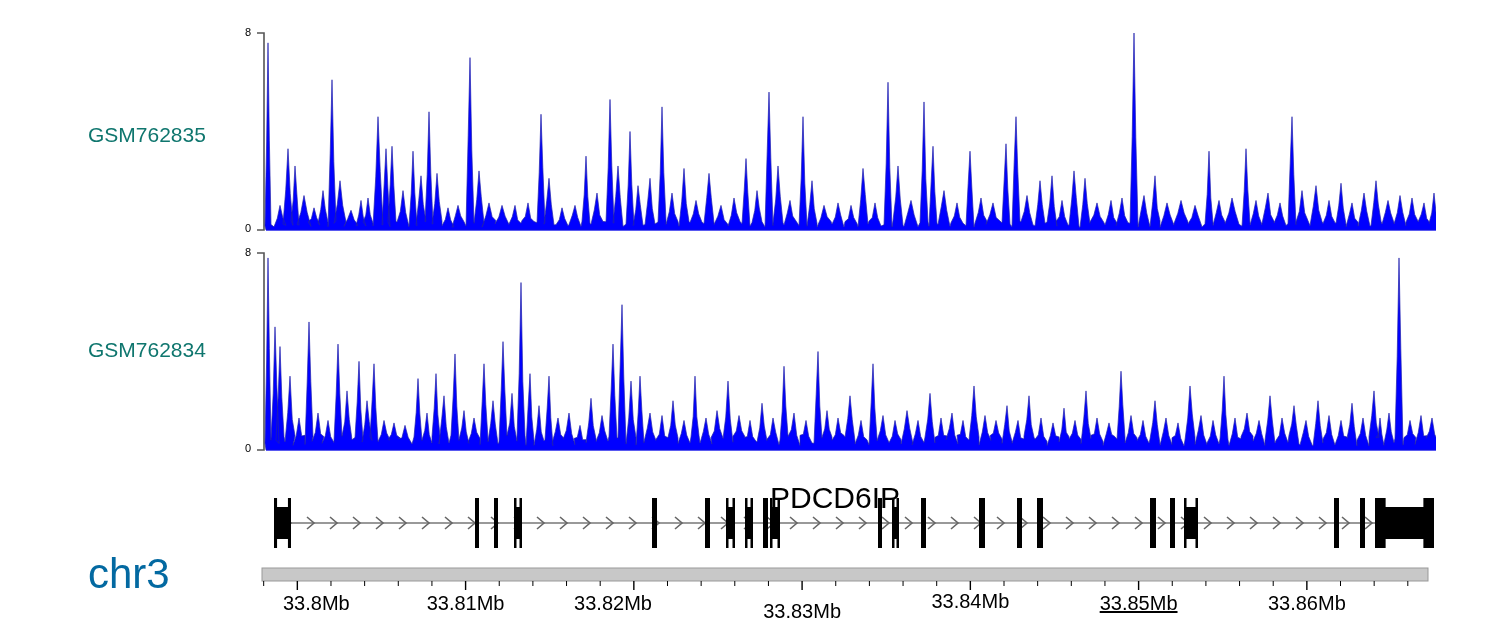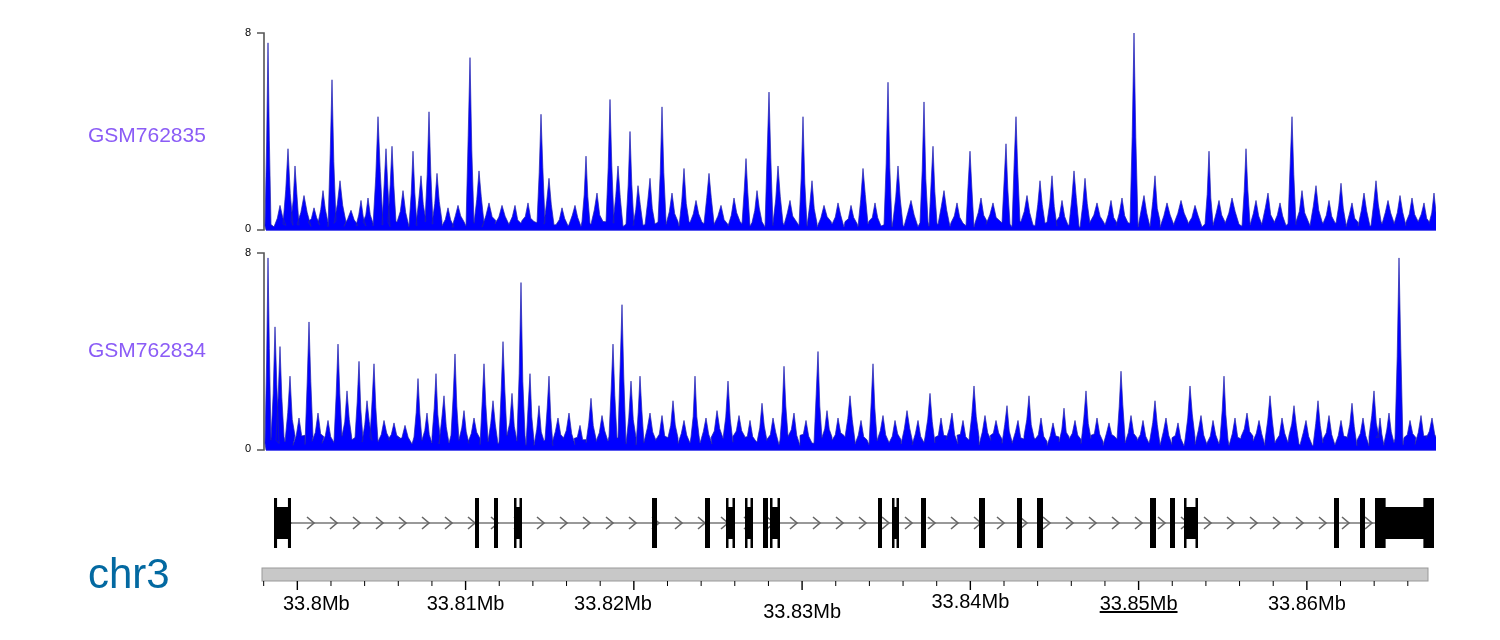--- a/index.html
+++ b/index.html
@@ -13,21 +13,21 @@
   #root {
     position: relative;
     width: 1500px;
     height: 640px;
     background: #ffffff;
     overflow: hidden;
   }
   .track-label {
     position: absolute;
     font-size: 21px;
-    color: #8b5cf6;
+    color: #0f766e;
     white-space: nowrap;
     text-align: left;
   }
   #label-gsm1 { left: 88px; top: 123px; }
   #label-gsm2 { left: 88px; top: 338px; text-align: right; }
   #chrom-label {
     position: absolute;
     left: 88px;
     top: 550px;
     font-size: 42px;
@@ -99,20 +99,21 @@
         <path d="M 10.00 205.00 L 9.00 198.22 L 10.65 114.98 L 12.00 12.93 L 13.35 103.29 L 15.00 195.29 L 15.00 193.88 L 17.20 148.44 L 19.00 81.88 L 20.80 139.60 L 23.00 198.44 L 20.00 195.14 L 22.20 151.07 L 24.00 101.57 L 25.80 152.15 L 28.00 191.54 L 29.00 196.93 L 31.75 167.64 L 34.00 131.13 L 36.25 174.40 L 39.00 190.71 L 37.00 200.44 L 40.30 190.31 L 43.00 172.99 L 45.70 190.92 L 49.00 190.32 L 49.00 199.52 L 51.20 137.07 L 53.00 76.95 L 54.80 136.40 L 57.00 191.74 L 56.00 196.49 L 59.30 187.56 L 62.00 168.06 L 64.70 188.89 L 68.00 191.71 L 66.00 198.34 L 69.30 190.82 L 72.00 175.45 L 74.70 191.76 L 78.00 197.41 L 78.00 195.94 L 80.20 149.01 L 82.00 99.11 L 83.80 148.35 L 86.00 191.45 L 86.00 191.06 L 88.75 176.99 L 91.00 145.90 L 93.25 174.48 L 96.00 194.82 L 99.00 192.45 L 101.20 156.96 L 103.00 116.35 L 104.80 164.20 L 107.00 194.24 L 106.00 197.14 L 108.75 179.77 L 111.00 155.75 L 113.25 176.68 L 116.00 195.52 L 114.00 191.96 L 116.20 154.37 L 118.00 118.81 L 119.80 162.58 L 122.00 196.50 L 122.00 196.72 L 125.30 189.42 L 128.00 175.45 L 130.70 188.04 L 134.00 194.97 L 132.00 194.61 L 135.30 189.60 L 138.00 177.91 L 140.70 190.23 L 144.00 192.92 L 142.00 193.35 L 145.85 193.08 L 149.00 180.38 L 152.15 192.23 L 156.00 199.00 L 158.00 192.10 L 160.20 167.47 L 162.00 133.59 L 163.80 168.05 L 166.00 195.74 L 166.00 194.88 L 168.75 185.52 L 171.00 168.06 L 173.25 189.55 L 176.00 198.13 L 176.00 191.62 L 178.20 163.41 L 180.00 128.66 L 181.80 169.19 L 184.00 191.23 L 183.00 199.04 L 185.75 173.83 L 188.00 150.82 L 190.25 181.81 L 193.00 198.14 L 195.00 190.21 L 197.20 150.98 L 199.00 108.96 L 200.80 161.14 L 203.00 195.54 L 203.00 194.61 L 205.75 182.98 L 208.00 165.60 L 210.25 186.87 L 213.00 198.43 L 212.00 197.27 L 215.30 188.47 L 218.00 172.99 L 220.70 187.26 L 224.00 193.53 L 224.00 199.82 L 226.20 156.66 L 228.00 118.81 L 229.80 159.49 L 232.00 194.13 L 232.00 196.80 L 234.75 178.22 L 237.00 155.75 L 239.25 179.01 L 242.00 198.74 L 243.00 197.13 L 245.20 145.50 L 247.00 96.65 L 248.80 144.20 L 251.00 191.04 L 251.00 190.20 L 253.75 177.96 L 256.00 148.36 L 258.25 181.17 L 261.00 196.25 L 261.00 192.00 L 263.20 128.29 L 265.00 37.55 L 266.80 136.21 L 269.00 190.18 L 270.00 200.46 L 272.20 160.19 L 274.00 128.66 L 275.80 172.12 L 278.00 195.87 L 278.00 200.49 L 280.75 184.31 L 283.00 160.68 L 285.25 186.96 L 288.00 195.89 L 289.00 194.48 L 291.20 163.00 L 293.00 131.13 L 294.80 172.72 L 297.00 200.75 L 296.00 198.25 L 299.30 186.65 L 302.00 172.99 L 304.70 189.40 L 308.00 193.62 L 307.00 194.24 L 310.30 185.43 L 313.00 168.06 L 315.70 188.76 L 319.00 199.65 L 318.00 193.51 L 321.30 192.26 L 324.00 180.38 L 326.70 194.74 L 330.00 194.66 L 330.00 197.72 L 332.75 177.94 L 335.00 153.29 L 337.25 180.66 L 340.00 193.72 L 340.00 196.41 L 343.30 187.82 L 346.00 170.53 L 348.70 185.75 L 352.00 196.24 L 353.00 191.25 L 355.20 144.02 L 357.00 99.11 L 358.80 150.54 L 361.00 192.88 L 362.00 193.03 L 364.20 119.11 L 366.00 59.71 L 367.80 132.99 L 370.00 197.87 L 370.00 199.10 L 372.75 172.94 L 375.00 136.05 L 377.25 174.61 L 380.00 192.49 L 380.00 200.13 L 382.20 167.44 L 384.00 131.13 L 385.80 164.67 L 388.00 197.98 L 388.00 196.90 L 391.30 183.13 L 394.00 168.06 L 396.70 186.89 L 400.00 195.46 L 400.00 194.45 L 403.30 189.15 L 406.00 170.53 L 408.70 191.03 L 412.00 192.68 L 412.00 192.44 L 414.75 180.22 L 417.00 155.75 L 419.25 179.99 L 422.00 192.95 L 422.00 198.58 L 425.30 188.52 L 428.00 175.45 L 430.70 190.11 L 434.00 198.12 L 435.00 191.91 L 437.20 171.34 L 439.00 131.13 L 440.80 171.70 L 443.00 190.58 L 444.00 198.15 L 447.30 186.69 L 450.00 172.99 L 452.70 189.16 L 456.00 199.14 L 455.00 192.64 L 458.30 186.02 L 461.00 165.60 L 463.70 183.50 L 467.00 193.21 L 467.00 193.73 L 469.75 172.06 L 472.00 136.05 L 474.25 173.94 L 477.00 197.36 L 477.00 191.33 L 480.30 186.03 L 483.00 170.53 L 485.70 185.75 L 489.00 191.80 L 488.00 192.57 L 491.30 191.61 L 494.00 175.45 L 496.70 191.60 L 500.00 196.37 L 501.00 197.09 L 503.75 182.81 L 506.00 158.21 L 508.25 180.99 L 511.00 195.65 L 511.00 194.18 L 514.30 189.87 L 517.00 172.99 L 519.70 187.13 L 523.00 199.77 L 524.00 195.02 L 526.20 166.12 L 528.00 121.28 L 529.80 160.99 L 532.00 190.82 L 532.00 191.47 L 535.30 184.74 L 538.00 168.06 L 540.70 190.19 L 544.00 200.41 L 544.00 190.36 L 547.30 189.28 L 550.00 175.45 L 552.70 191.27 L 556.00 198.10 L 558.00 198.32 L 560.20 149.15 L 562.00 106.50 L 563.80 161.10 L 566.00 193.26 L 566.00 192.40 L 568.75 183.87 L 571.00 165.60 L 573.25 184.25 L 576.00 192.11 L 576.00 195.27 L 579.30 189.85 L 582.00 172.99 L 584.70 187.79 L 588.00 190.44 L 589.00 192.30 L 591.75 173.56 L 594.00 150.82 L 596.25 174.59 L 599.00 195.88 L 599.00 199.01 L 602.30 190.14 L 605.00 175.45 L 607.70 191.72 L 611.00 194.84 L 613.00 199.75 L 615.20 157.39 L 617.00 118.81 L 618.80 162.96 L 621.00 193.21 L 621.00 195.86 L 624.30 185.75 L 627.00 170.53 L 629.70 189.89 L 633.00 197.47 L 633.00 197.80 L 636.30 191.24 L 639.00 175.45 L 641.70 188.96 L 645.00 194.70 L 645.00 199.15 L 648.30 183.89 L 651.00 165.60 L 653.70 183.16 L 657.00 198.54 L 656.00 199.88 L 659.30 188.94 L 662.00 175.45 L 664.70 191.41 L 668.00 197.62 L 669.00 192.13 L 671.75 174.07 L 674.00 148.36 L 676.25 176.64 L 679.00 198.03 L 679.00 192.35 L 682.30 190.53 L 685.00 172.99 L 687.70 190.31 L 691.00 190.96 L 690.00 194.82 L 693.30 183.46 L 696.00 168.06 L 698.70 190.05 L 702.00 199.12 L 701.00 190.23 L 704.30 189.30 L 707.00 175.45 L 709.70 191.74 L 713.00 195.17 L 713.00 194.74 L 715.75 170.48 L 718.00 140.97 L 720.25 171.77 L 723.00 192.04 L 723.00 200.08 L 726.30 187.11 L 729.00 170.53 L 731.70 187.79 L 735.00 195.48 L 734.00 190.76 L 737.30 188.20 L 740.00 175.45 L 742.70 187.97 L 746.00 194.05 L 746.00 198.46 L 748.75 179.45 L 751.00 160.68 L 753.25 186.11 L 756.00 196.52 L 756.00 198.32 L 759.30 187.39 L 762.00 175.45 L 764.70 192.78 L 768.00 194.01 L 768.00 191.04 L 770.75 174.82 L 773.00 150.82 L 775.25 179.75 L 778.00 192.22 L 779.00 194.37 L 782.30 189.89 L 785.00 172.99 L 787.70 191.31 L 791.00 196.43 L 791.00 200.51 L 794.30 190.80 L 797.00 177.91 L 799.70 190.85 L 803.00 191.92 L 803.00 197.09 L 805.75 185.01 L 808.00 163.14 L 810.25 187.29 L 813.00 191.76 L 813.00 194.29 L 816.30 188.29 L 819.00 175.45 L 821.70 190.09 L 825.00 194.42 L 825.00 198.68 L 827.75 174.06 L 830.00 145.90 L 832.25 178.39 L 835.00 193.66 L 835.00 190.31 L 838.30 188.92 L 841.00 172.99 L 843.70 189.11 L 847.00 196.49 L 847.00 200.39 L 850.30 188.85 L 853.00 177.91 L 855.70 189.42 L 859.00 191.72 L 861.00 194.22 L 863.20 161.73 L 865.00 126.20 L 866.80 159.67 L 869.00 192.55 L 869.00 198.04 L 872.30 187.68 L 875.00 170.53 L 877.70 188.43 L 881.00 192.78 L 881.00 195.41 L 884.30 189.73 L 887.00 175.45 L 889.70 191.22 L 893.00 198.15 L 894.00 194.11 L 896.75 177.44 L 899.00 155.75 L 901.25 179.47 L 904.00 199.36 L 904.00 200.40 L 907.30 186.91 L 910.00 172.99 L 912.70 190.17 L 916.00 199.58 L 916.00 192.75 L 919.30 190.57 L 922.00 177.91 L 924.70 193.30 L 928.00 200.89 L 929.00 195.01 L 931.75 173.00 L 934.00 140.97 L 936.25 168.93 L 939.00 192.14 L 939.00 199.61 L 942.30 185.35 L 945.00 170.53 L 947.70 190.10 L 951.00 199.54 L 951.00 198.06 L 954.30 191.13 L 957.00 175.45 L 959.70 189.87 L 963.00 198.90 L 964.00 193.88 L 966.20 165.74 L 968.00 131.13 L 969.80 169.27 L 972.00 194.65 L 973.00 200.53 L 976.30 188.81 L 979.00 172.99 L 981.70 192.19 L 985.00 193.86 L 985.00 191.75 L 988.30 183.95 L 991.00 168.06 L 993.70 186.52 L 997.00 191.01 L 997.00 196.22 L 1000.30 188.33 L 1003.00 175.45 L 1005.70 188.68 L 1009.00 200.53 L 1009.00 195.45 L 1011.75 175.01 L 1014.00 150.82 L 1016.25 174.94 L 1019.00 198.14 L 1020.00 195.40 L 1023.30 190.31 L 1026.00 172.99 L 1028.70 188.23 L 1032.00 197.58 L 1033.00 190.33 L 1035.75 178.88 L 1038.00 160.68 L 1040.25 180.21 L 1043.00 199.31 L 1044.00 199.92 L 1047.30 187.42 L 1050.00 175.45 L 1052.70 191.57 L 1056.00 199.77 L 1057.00 200.88 L 1059.75 178.38 L 1062.00 155.75 L 1064.25 180.66 L 1067.00 198.23 L 1067.00 193.89 L 1070.30 187.78 L 1073.00 170.53 L 1075.70 189.60 L 1079.00 200.16 L 1079.00 199.82 L 1082.30 190.44 L 1085.00 175.45 L 1087.70 191.05 L 1091.00 192.11 L 1091.00 193.26 L 1093.75 179.43 L 1096.00 158.21 L 1098.25 181.58 L 1101.00 200.93 L 1101.00 195.22 L 1104.30 188.46 L 1107.00 172.99 L 1109.70 190.56 L 1113.00 200.79 L 1113.00 191.76 L 1115.75 170.64 L 1118.00 145.90 L 1120.25 177.98 L 1123.00 192.20 L 1120.00 192.44 L 1122.20 189.76 L 1124.00 172.99 L 1125.80 189.05 L 1128.00 200.44 L 1128.00 198.35 L 1130.75 185.04 L 1133.00 168.06 L 1135.25 186.76 L 1138.00 197.70 L 1139.00 193.21 L 1141.20 111.78 L 1143.00 12.93 L 1144.80 103.66 L 1147.00 200.19 L 1148.00 192.61 L 1151.30 189.68 L 1154.00 175.45 L 1156.70 188.70 L 1160.00 192.63 L 1159.00 199.55 L 1162.30 187.34 L 1165.00 170.53 L 1167.70 191.03 L 1171.00 190.68 L 1170.00 193.35 L 1173.30 186.37 L 1176.00 172.99 L 1178.70 189.27 L 1182.00 196.81 L 1180.00 205.00 L 1180 205 Z" fill="#0000ff" stroke="#2222aa" stroke-width="0.7" stroke-linejoin="miter"></path>
         <line x1="10" y1="205" x2="1180" y2="205" stroke="#0000ff" stroke-width="1"></line>
       </svg>
   </div>
 
   <div class="axis-num" id="ax1max" style="left:245px; top:26px;">8</div>
   <div class="axis-num" id="ax1min" style="left:245px; top:222px;">0</div>
   <div class="axis-num" id="ax2max" style="left:245px; top:246px;">8</div>
   <div class="axis-num" id="ax2min" style="left:245px; top:442px;">0</div>
 
+  <div id="gene-name">PDCD6IP</div>
 
   <div id="gene-panel">
     <svg width="1190" height="110" viewBox="0 0 1190 110" id="gene-svg">
         <line x1="18" y1="48" x2="1178" y2="48" stroke="#777777" stroke-width="1.6"></line>
         <path d="M 28 42 L 35 48 L 28 54" fill="none" stroke="#666666" stroke-width="1.6" stroke-linejoin="miter" stroke-linecap="butt"></path>
         <path d="M 51 42 L 58 48 L 51 54" fill="none" stroke="#666666" stroke-width="1.6" stroke-linejoin="miter" stroke-linecap="butt"></path>
         <path d="M 74 42 L 81 48 L 74 54" fill="none" stroke="#666666" stroke-width="1.6" stroke-linejoin="miter" stroke-linecap="butt"></path>
         <path d="M 97 42 L 104 48 L 97 54" fill="none" stroke="#666666" stroke-width="1.6" stroke-linejoin="miter" stroke-linecap="butt"></path>
         <path d="M 120 42 L 127 48 L 120 54" fill="none" stroke="#666666" stroke-width="1.6" stroke-linejoin="miter" stroke-linecap="butt"></path>
         <path d="M 143 42 L 150 48 L 143 54" fill="none" stroke="#666666" stroke-width="1.6" stroke-linejoin="miter" stroke-linecap="butt"></path>

